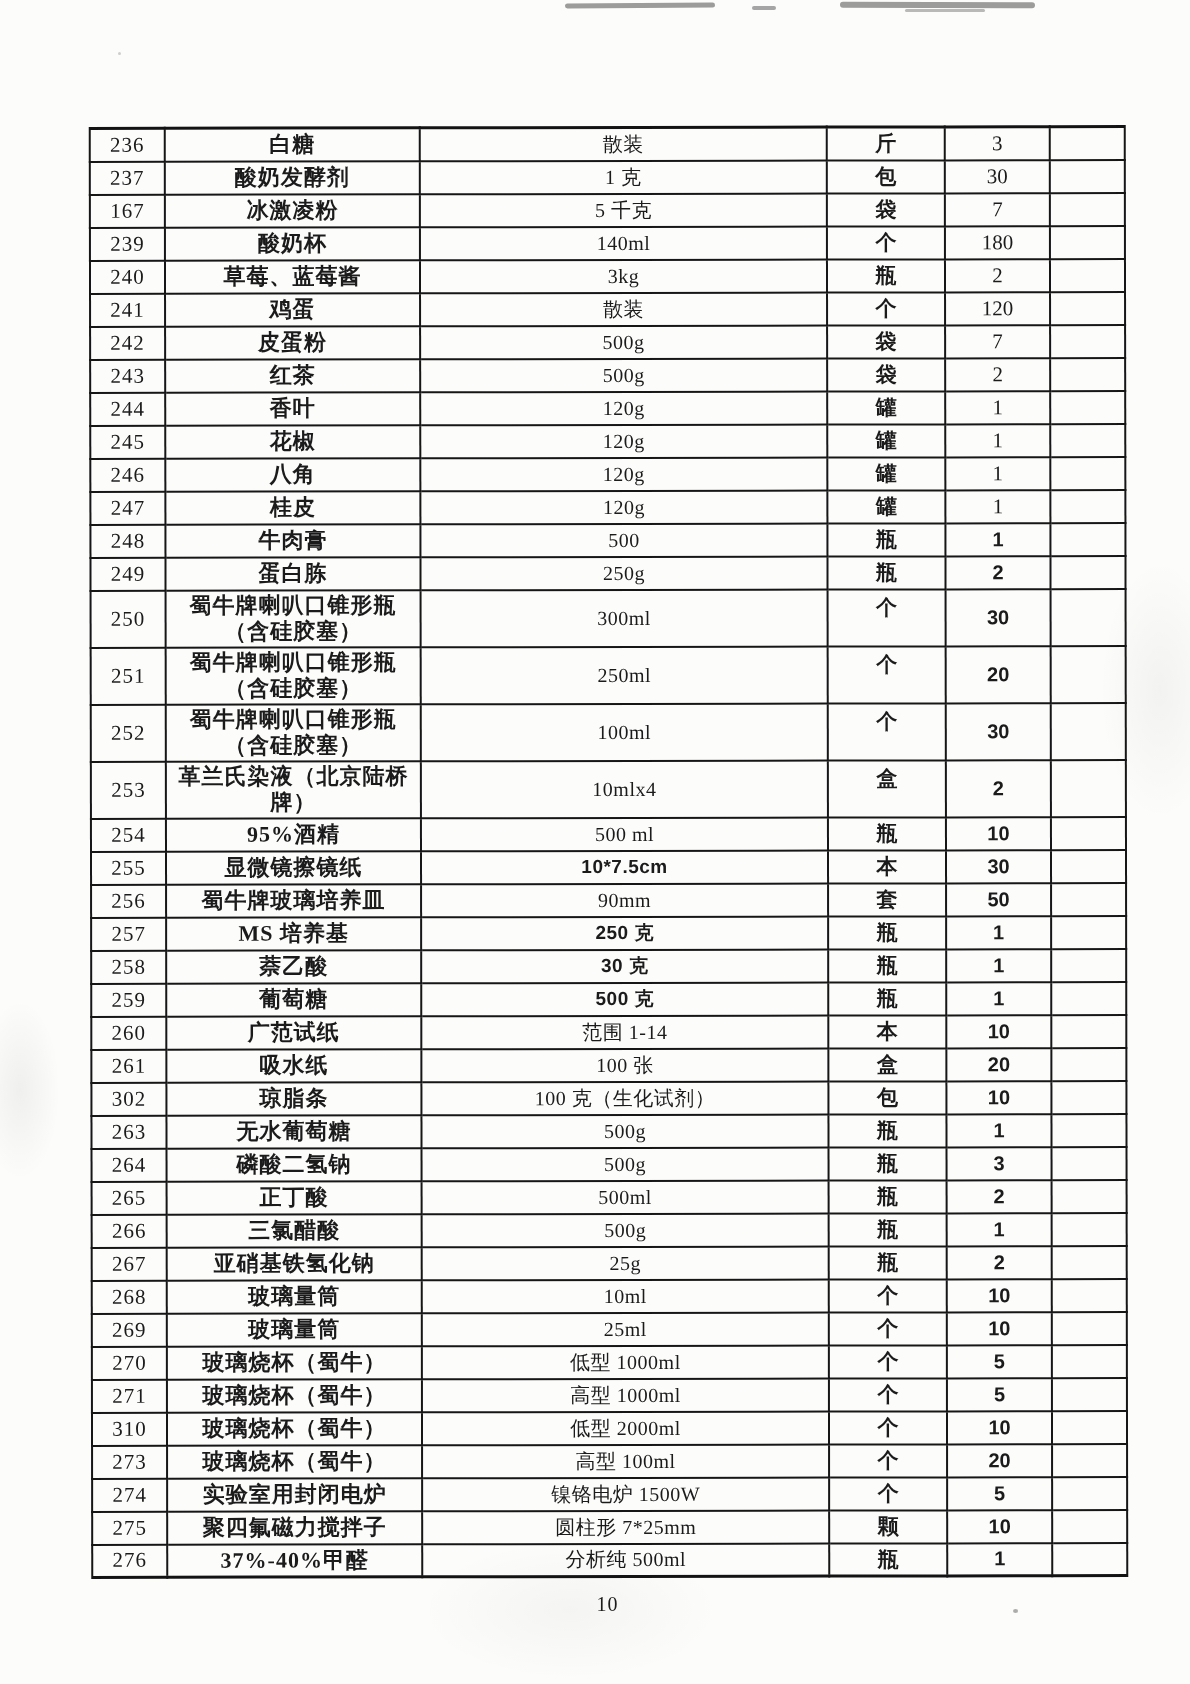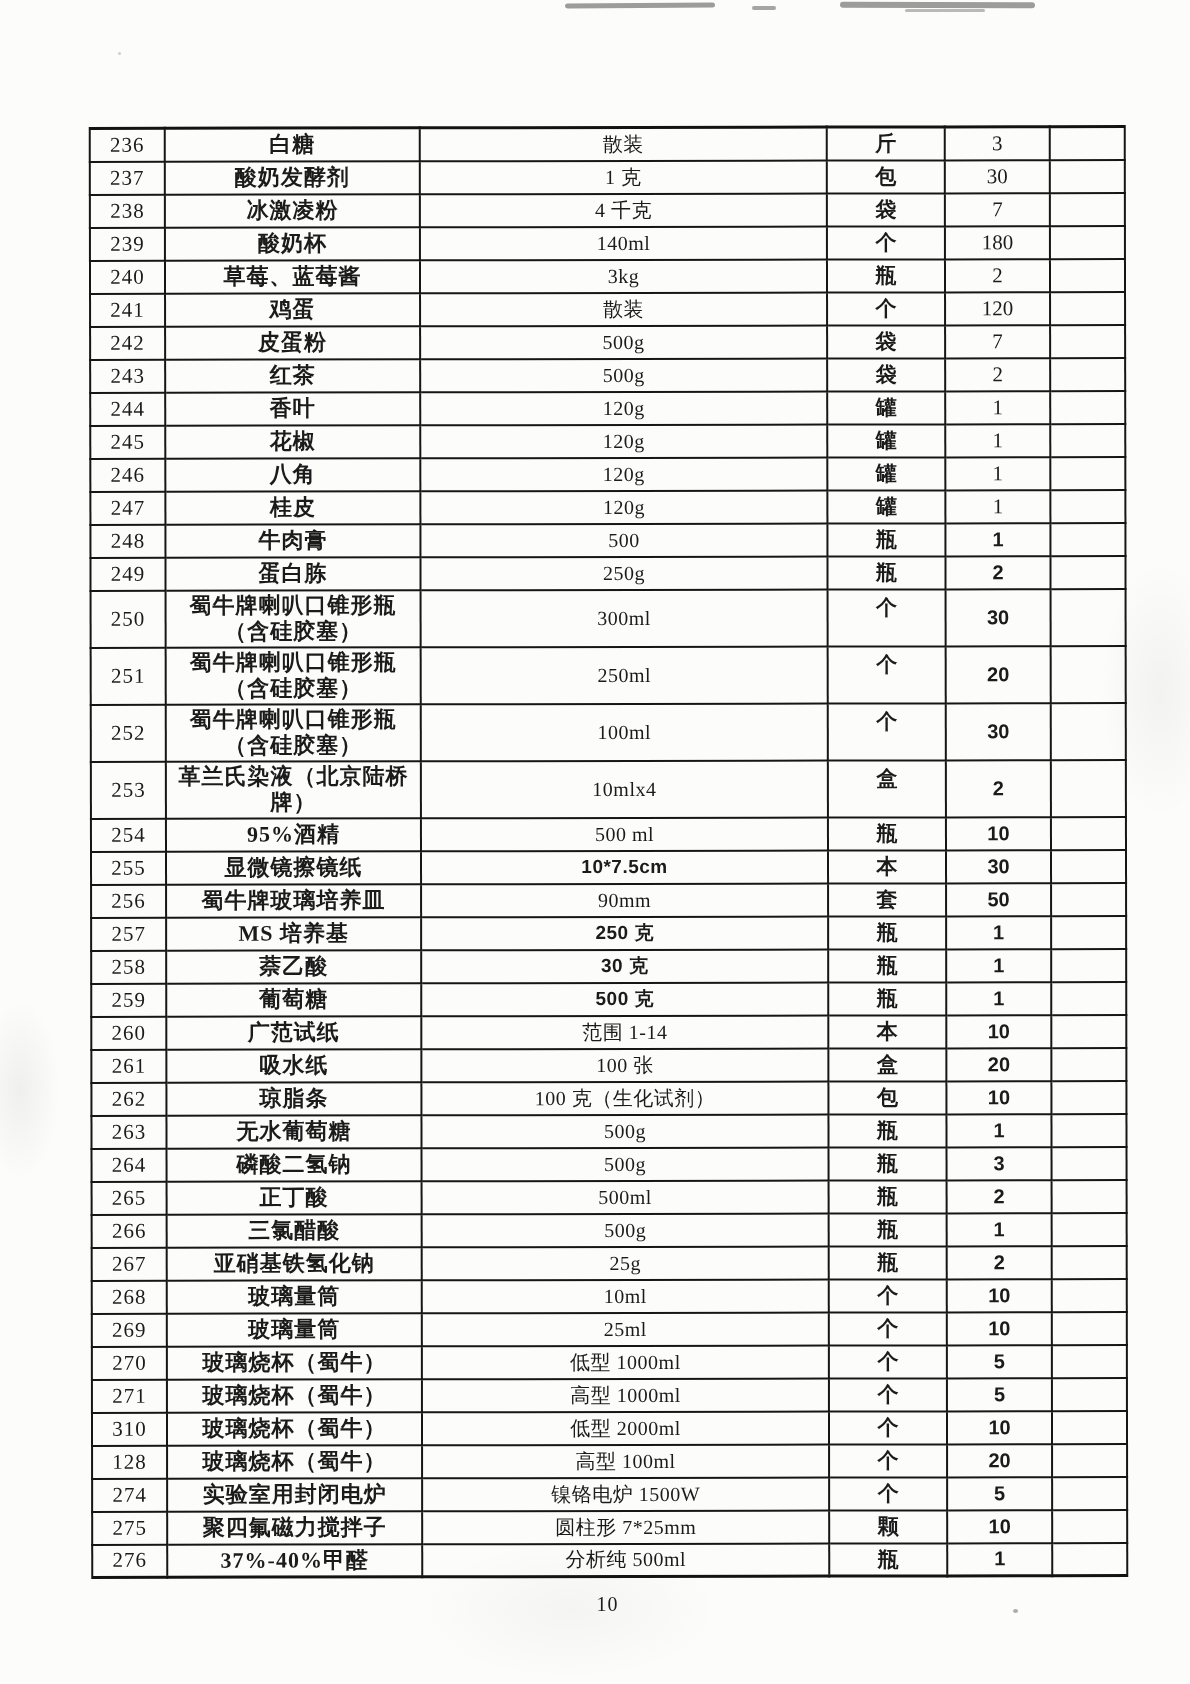--- a/index.html
+++ b/index.html
@@ -98,23 +98,23 @@
         </tr>
         <tr class="single">
           <td class="no">237</td>
           <td class="name">酸奶发酵剂</td>
           <td class="spec">1 克</td>
           <td class="unit">包</td>
           <td class="qty">30</td>
           <td class="blank"></td>
         </tr>
         <tr class="single">
-          <td class="no">238</td>
+          <td class="no">167</td>
           <td class="name">冰激凌粉</td>
-          <td class="spec">4 千克</td>
+          <td class="spec">5 千克</td>
           <td class="unit">袋</td>
           <td class="qty">7</td>
           <td class="blank"></td>
         </tr>
         <tr class="single">
           <td class="no">239</td>
           <td class="name">酸奶杯</td>
           <td class="spec">140ml</td>
           <td class="unit">个</td>
           <td class="qty">180</td>
@@ -294,21 +294,21 @@
         </tr>
         <tr class="single">
           <td class="no">261</td>
           <td class="name">吸水纸</td>
           <td class="spec">100 张</td>
           <td class="unit">盒</td>
           <td class="qty qb">20</td>
           <td class="blank"></td>
         </tr>
         <tr class="single">
-          <td class="no">262</td>
+          <td class="no">302</td>
           <td class="name">琼脂条</td>
           <td class="spec">100 克（生化试剂）</td>
           <td class="unit">包</td>
           <td class="qty qb">10</td>
           <td class="blank"></td>
         </tr>
         <tr class="single">
           <td class="no">263</td>
           <td class="name">无水葡萄糖</td>
           <td class="spec">500g</td>
@@ -382,21 +382,21 @@
         </tr>
         <tr class="single">
           <td class="no">310</td>
           <td class="name">玻璃烧杯（蜀牛）</td>
           <td class="spec">低型 2000ml</td>
           <td class="unit">个</td>
           <td class="qty qb">10</td>
           <td class="blank"></td>
         </tr>
         <tr class="single">
-          <td class="no">128</td>
+          <td class="no">273</td>
           <td class="name">玻璃烧杯（蜀牛）</td>
           <td class="spec">高型 100ml</td>
           <td class="unit">个</td>
           <td class="qty qb">20</td>
           <td class="blank"></td>
         </tr>
         <tr class="single">
           <td class="no">274</td>
           <td class="name">实验室用封闭电炉</td>
           <td class="spec">镍铬电炉 1500W</td>

